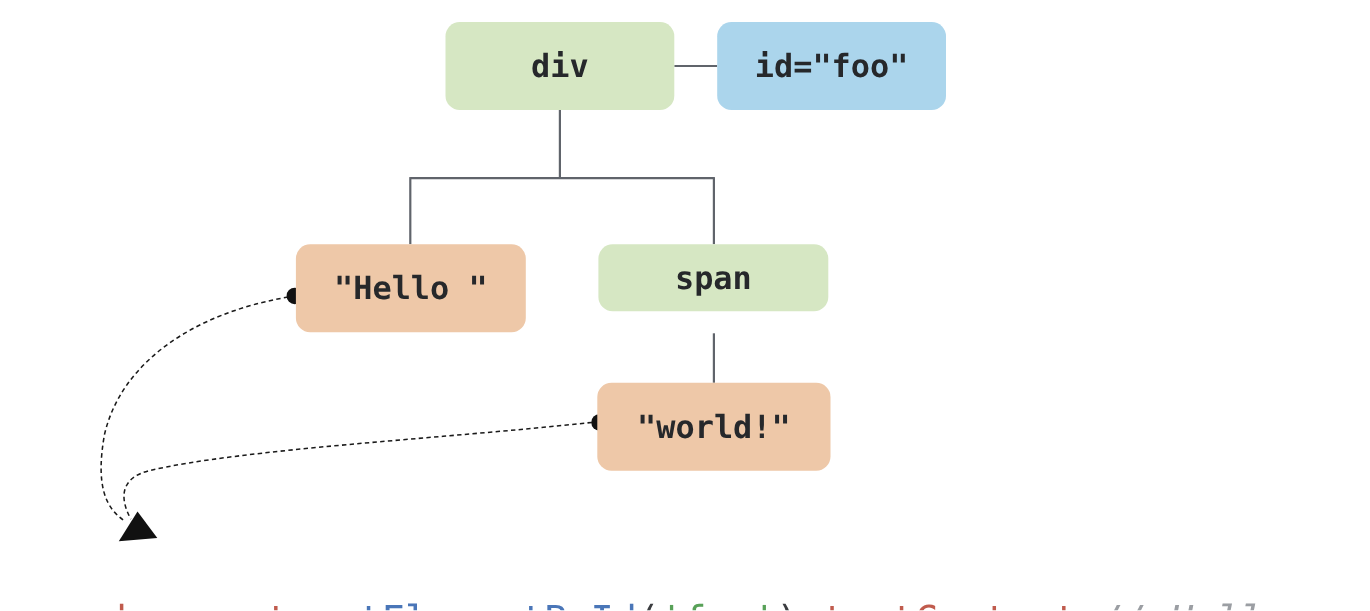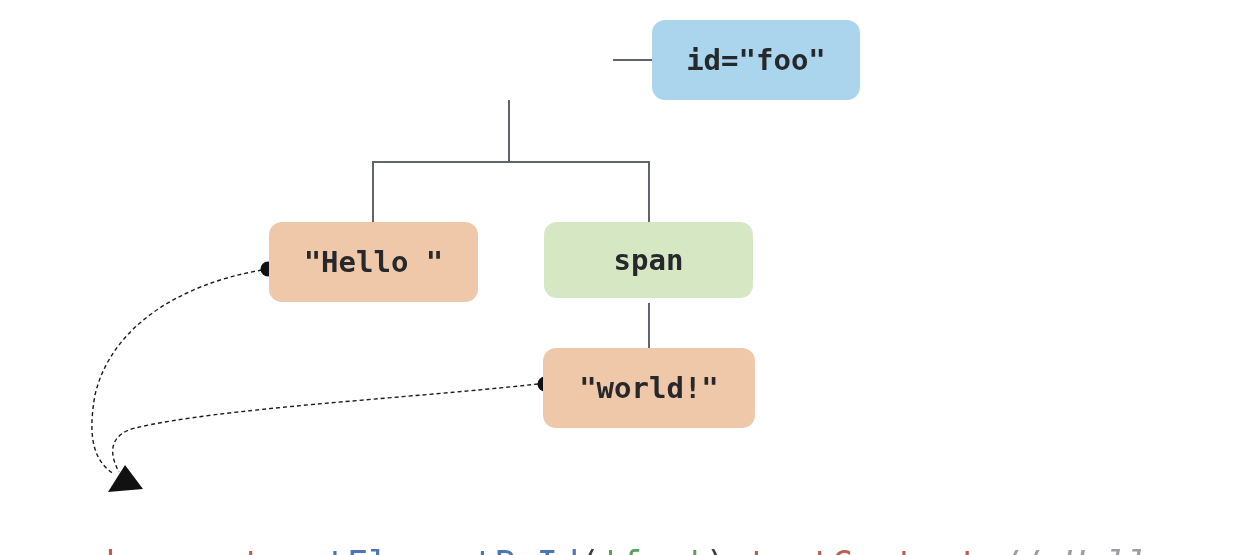--- a/index.html
+++ b/index.html
@@ -28,21 +28,21 @@
     white-space: pre;
     letter-spacing: 0;
   }
   .node-element   { background: #d6e7c3; }
   .node-attribute { background: #abd5ec; }
   .node-text      { background: #eec8a8; }
 
   .node-div   { left: 405px; top:  20px; width: 208px; height: 80px; }
   .node-attr  { left: 652px; top:  20px; width: 208px; height: 80px; }
   .node-hello { left: 269px; top: 222px; width: 209px; height: 80px; }
-  .node-span  { left: 544px; top: 222px; width: 209px; height: 76px; }
+  .node-span  { left: 544px; top: 222px; width: 209px; height: 61px; }
   .node-world { left: 543px; top: 348px; width: 212px; height: 80px; }
 
   .code {
     position: absolute;
     left: 10px;
     top: 496px;
     font-size: 35px;
     line-height: 1.3;
     white-space: pre;
   }
@@ -68,20 +68,23 @@
 
     <path d="M 262 270 C 175 285, 110 330, 95 395 C 87 440, 95 462, 114 474" fill="none" stroke="#1a1a1a" stroke-width="1.4" stroke-dasharray="4 3"></path>
     <path d="M 538 384 C 400 399, 220 408, 135 428 C 112 434, 107 450, 119 472" fill="none" stroke="#1a1a1a" stroke-width="1.4" stroke-dasharray="4 3"></path>
 
     <circle cx="268" cy="269" r="7.5" fill="#111111"></circle>
     <circle cx="545" cy="384" r="7.5" fill="#111111"></circle>
 
     <polygon points="125,465 108,492 143,489" fill="#111111"></polygon>
   </svg>
 
+  <div class="node node-element node-div">
+    <span>div</span>
+  </div>
 
   <div class="node node-attribute node-attr">
     <span>id="foo"</span>
   </div>
 
   <div class="node node-text node-hello">
     <span>"Hello "</span>
   </div>
 
   <div class="node node-element node-span">

